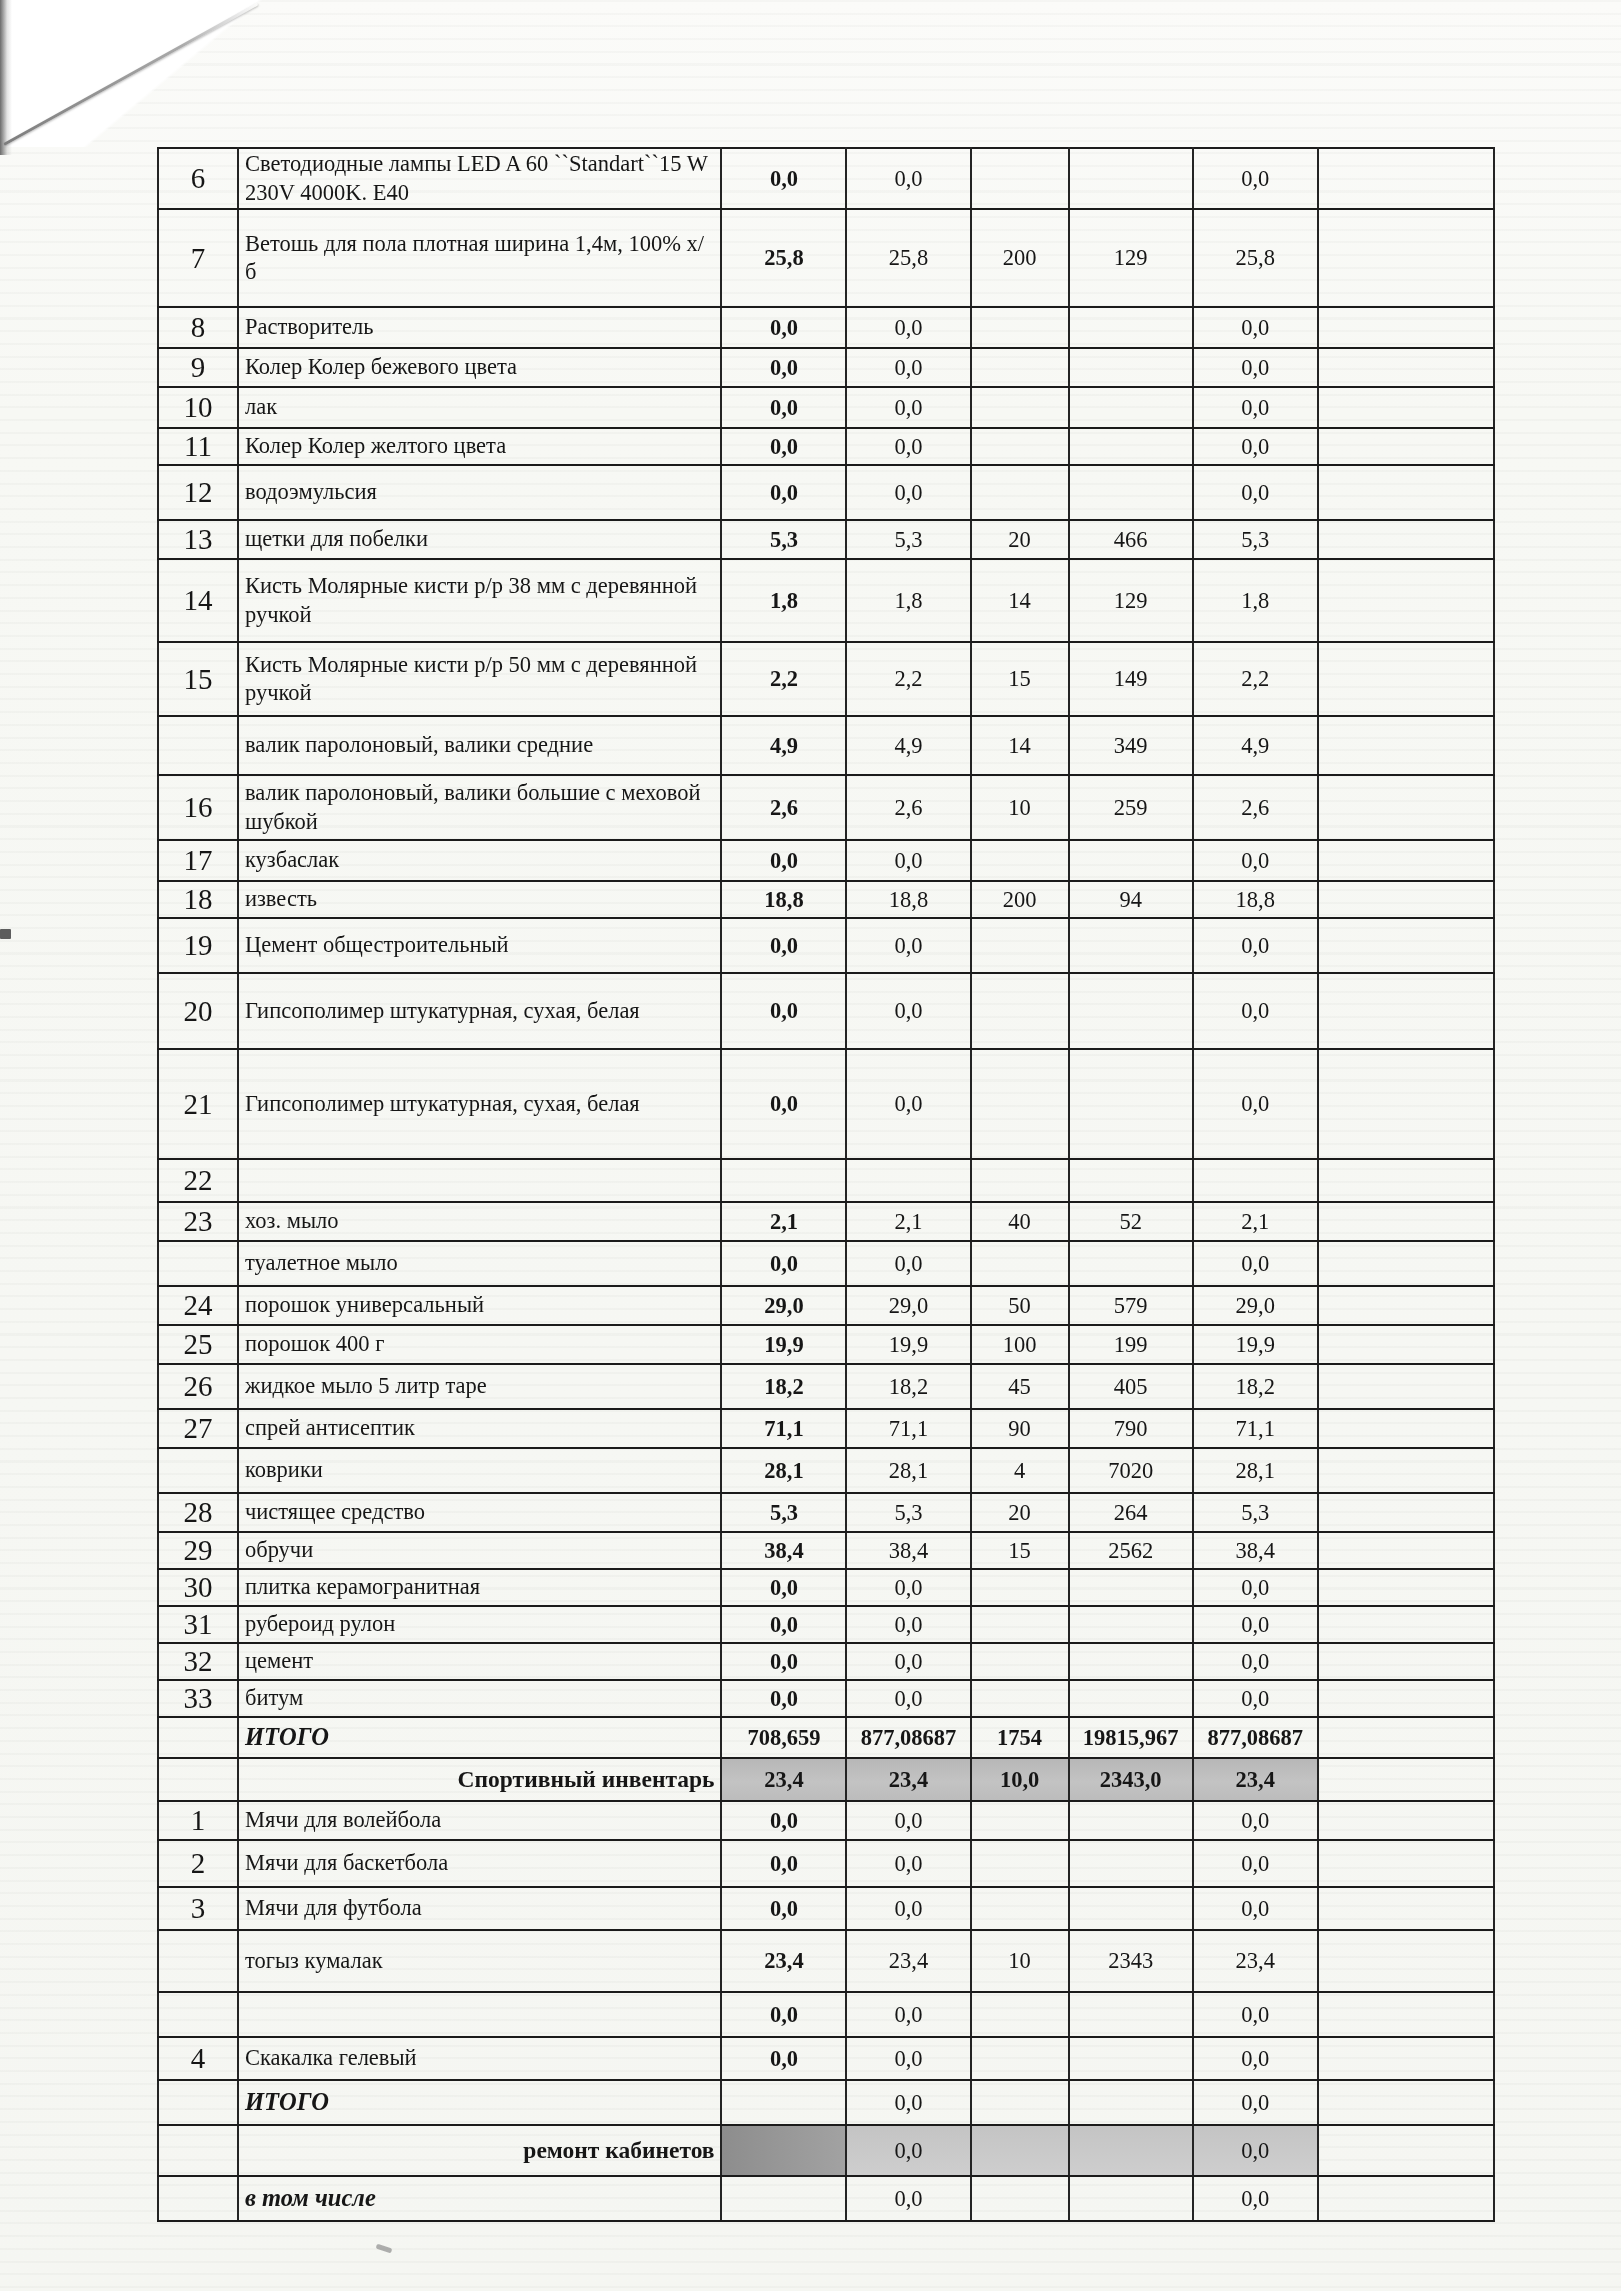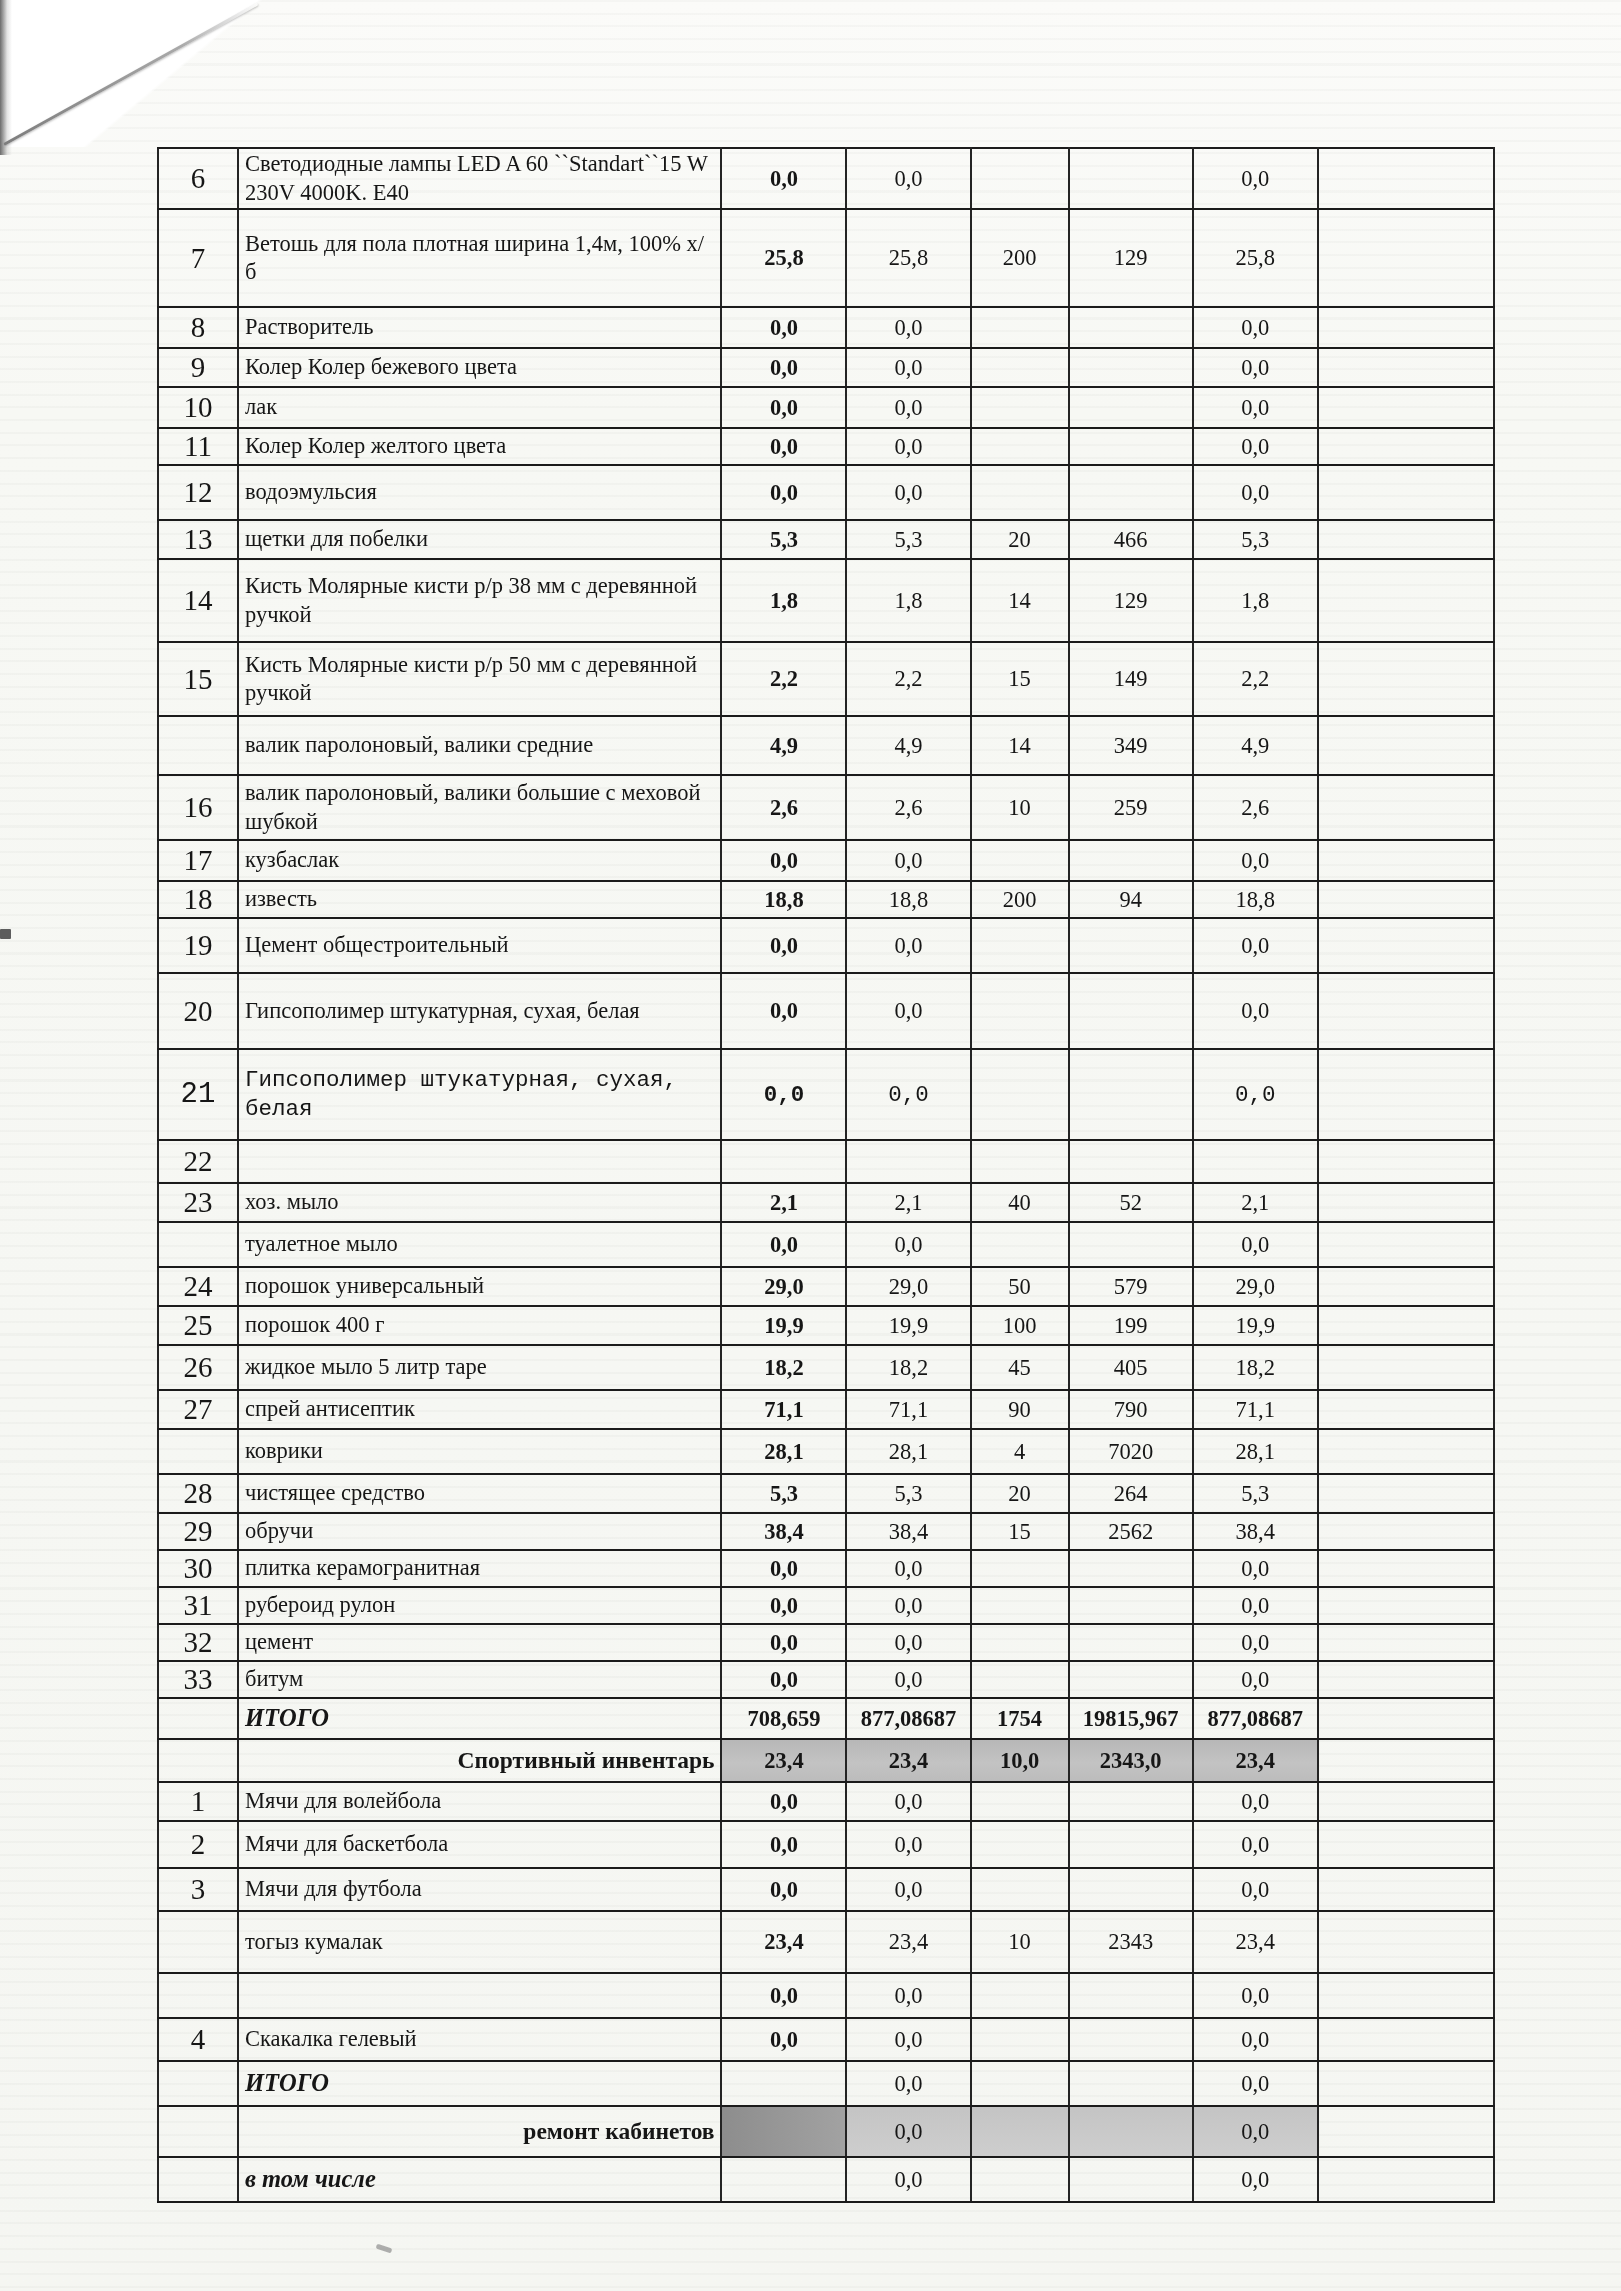--- a/index.html
+++ b/index.html
@@ -231,21 +231,21 @@
         <tr style="height: 76px;">
           <td class="num">20</td>
           <td class="desc">Гипсополимер штукатурная, сухая, белая</td>
           <td class="val b">0,0</td>
           <td class="val">0,0</td>
           <td class="val"></td>
           <td class="val"></td>
           <td class="val">0,0</td>
           <td class="blank"></td>
         </tr>
-        <tr style="height: 91px; font-family: Liberation Mono, monospace;">
+        <tr style="height: 110px;">
           <td class="num">21</td>
           <td class="desc">Гипсополимер штукатурная, сухая, белая</td>
           <td class="val b">0,0</td>
           <td class="val">0,0</td>
           <td class="val"></td>
           <td class="val"></td>
           <td class="val">0,0</td>
           <td class="blank"></td>
         </tr>
         <tr style="height: 43px;">

